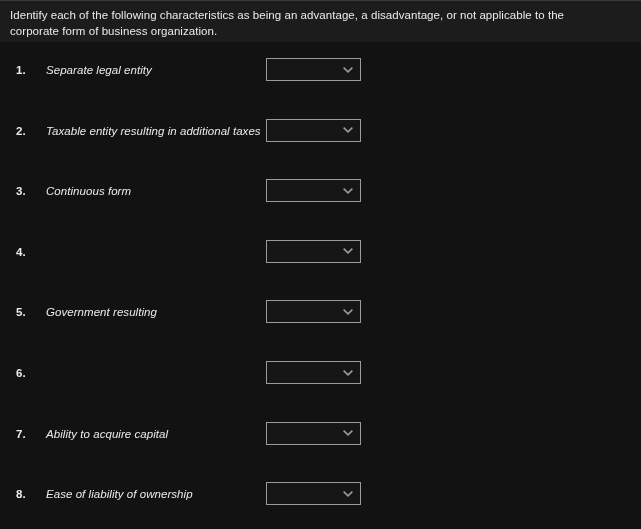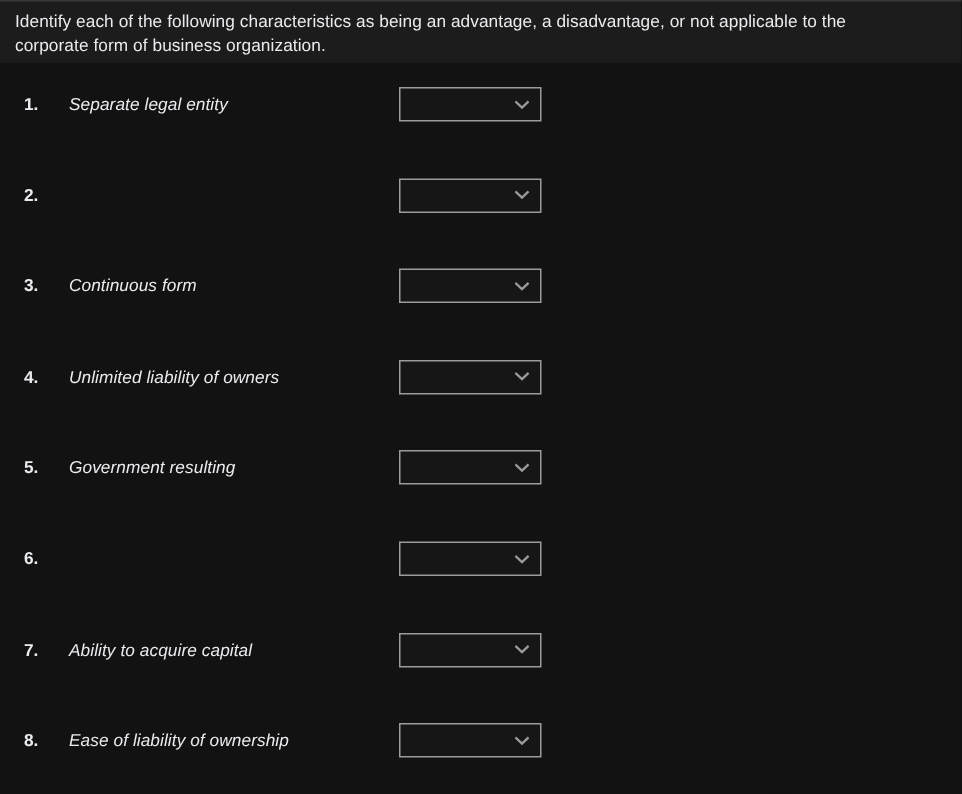--- a/index.html
+++ b/index.html
@@ -115,20 +115,21 @@
         <div class="answer-select">
           <span class="chevron-down-icon">
             <svg width="10" height="10" viewBox="0 0 10 10">
               <path d="M1.2 3.2 L5 6.8 L8.8 3.2" fill="none" stroke="#9a9a9a" stroke-width="1.6" stroke-linecap="square"></path>
             </svg>
           </span>
         </div>
       </div>
       <div class="item-row" style="top: 76.6px;">
         <div class="item-number">2.</div>
+        <div class="item-label">Taxable entity resulting in additional taxes</div>
         <div class="answer-select">
           <span class="chevron-down-icon">
             <svg width="10" height="10" viewBox="0 0 10 10">
               <path d="M1.2 3.2 L5 6.8 L8.8 3.2" fill="none" stroke="#9a9a9a" stroke-width="1.6" stroke-linecap="square"></path>
             </svg>
           </span>
         </div>
       </div>
       <div class="item-row" style="top: 137.2px;">
         <div class="item-number">3.</div>
@@ -136,21 +137,20 @@
         <div class="answer-select">
           <span class="chevron-down-icon">
             <svg width="10" height="10" viewBox="0 0 10 10">
               <path d="M1.2 3.2 L5 6.8 L8.8 3.2" fill="none" stroke="#9a9a9a" stroke-width="1.6" stroke-linecap="square"></path>
             </svg>
           </span>
         </div>
       </div>
       <div class="item-row" style="top: 197.8px;">
         <div class="item-number">4.</div>
-        <div class="item-label">Unlimited liability of owners</div>
         <div class="answer-select">
           <span class="chevron-down-icon">
             <svg width="10" height="10" viewBox="0 0 10 10">
               <path d="M1.2 3.2 L5 6.8 L8.8 3.2" fill="none" stroke="#9a9a9a" stroke-width="1.6" stroke-linecap="square"></path>
             </svg>
           </span>
         </div>
       </div>
       <div class="item-row" style="top: 258.4px;">
         <div class="item-number">5.</div>

